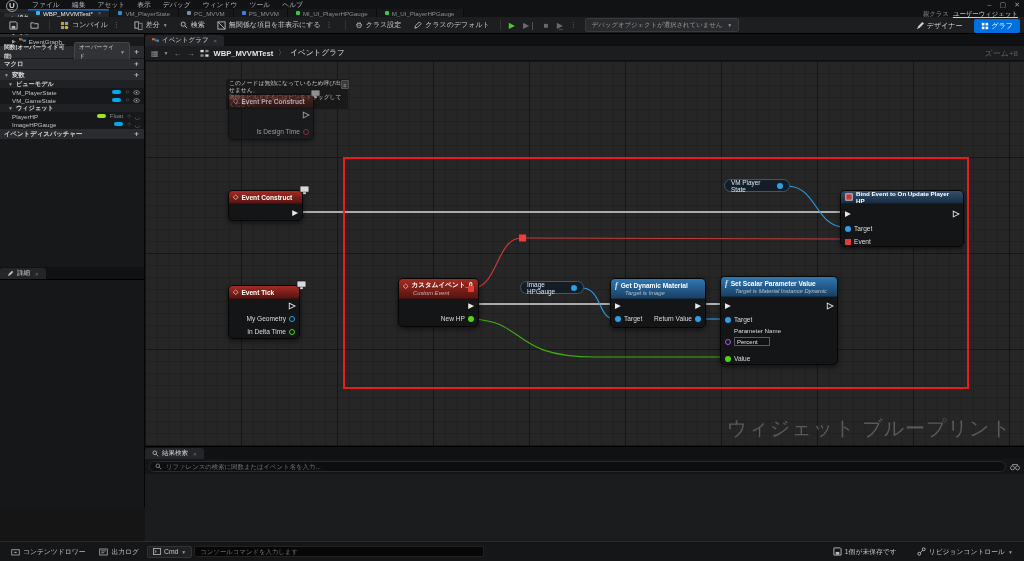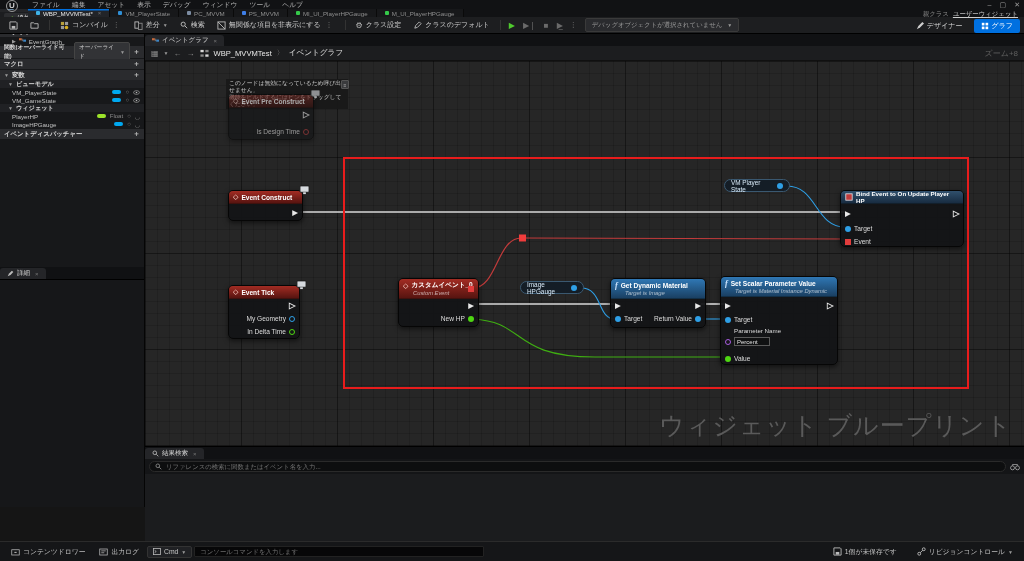--- a/index.html
+++ b/index.html
@@ -74,35 +74,35 @@
   .ovrbtn { background:#323336; border:1px solid #444; border-radius:2px; font-size:5.8px; color:#c9c9c9;
             padding:0.5px 4px; display:flex; gap:3px; align-items:center; font-weight:normal; }
   #details-body { flex:none; height:228px; background:#161719; border-top:1px solid #000; }
   .spacer { flex:1; background:#17181a; }
 
   
   #graphtabs { left:145px; top:34px; width:879px; height:12px; background:#101113; display:flex; align-items:flex-end; z-index:20; }
   #breadcrumb { left:145px; top:46px; width:879px; height:15px; background:#1c1d1f; border-bottom:1px solid #101010;
                 display:flex; align-items:center; gap:5px; padding:0 6px; z-index:20; }
   .bc-ic { color:#8e8e8e; font-size:8px; }
-  .bc-root { color:#e8e8e8; font-size:7.6px; font-weight:normal; }
+  .bc-root { color:#e8e8e8; font-size:7.6px; font-weight:bold; }
   .bc-sep { color:#9a9a9a; font-size:7px; }
   .bc-cur { color:#e0e0e0; font-size:7.6px; }
   #zoomlabel { margin-left:auto; color:#5f5f5f; font-size:8px; }
 
   #canvas { left:145px; top:61px; width:879px; height:385px; overflow:hidden; background-color:#262626;
     background-image:
       linear-gradient(rgba(0,0,0,0.14) 1px, transparent 1px),
       linear-gradient(90deg, rgba(0,0,0,0.14) 1px, transparent 1px),
       linear-gradient(rgba(0,0,0,0.32) 1px, transparent 1px),
       linear-gradient(90deg, rgba(0,0,0,0.32) 1px, transparent 1px);
     background-size:12px 12px,12px 12px,96px 96px,96px 96px; z-index:10; }
   #wires { position:absolute; left:0; top:0; width:879px; height:385px; }
   #annotation { position:absolute; left:198px; top:96px; width:626px; height:232px; border:2px solid #e81c1c; }
-  #watermark { position:absolute; right:12px; bottom:4px; font-size:25px; color:#5a5a5a; letter-spacing:1px; }
+  #watermark { position:absolute; right:12px; bottom:4px; font-size:20px; color:#5a5a5a; letter-spacing:1px; }
 
   .node { position:absolute; background:rgba(19,20,22,0.95); border:1px solid #060606; border-radius:5px;
           box-shadow:0 2px 5px rgba(0,0,0,0.55); font-size:6.6px; color:#dcdcdc; }
   .nhead { border-radius:4px 4px 0 0; padding:0 4px; display:flex; flex-direction:column; justify-content:center;
            color:#fff; font-weight:bold; border-bottom:1px solid rgba(0,0,0,.6); position:relative; }
   .nhead .trow { display:flex; align-items:center; gap:3px; }
   .nhead.h1 { height:13px; } .nhead.h2 { height:20px; }
   .nsub { font-style:italic; font-weight:normal; font-size:5.8px; color:rgba(255,255,255,.62); padding-left:10px; }
   .hred  { background:linear-gradient(180deg,#a32c23,#571410); }
   .hred-dis { background:linear-gradient(180deg,#6e2c26,#3c1512); }

